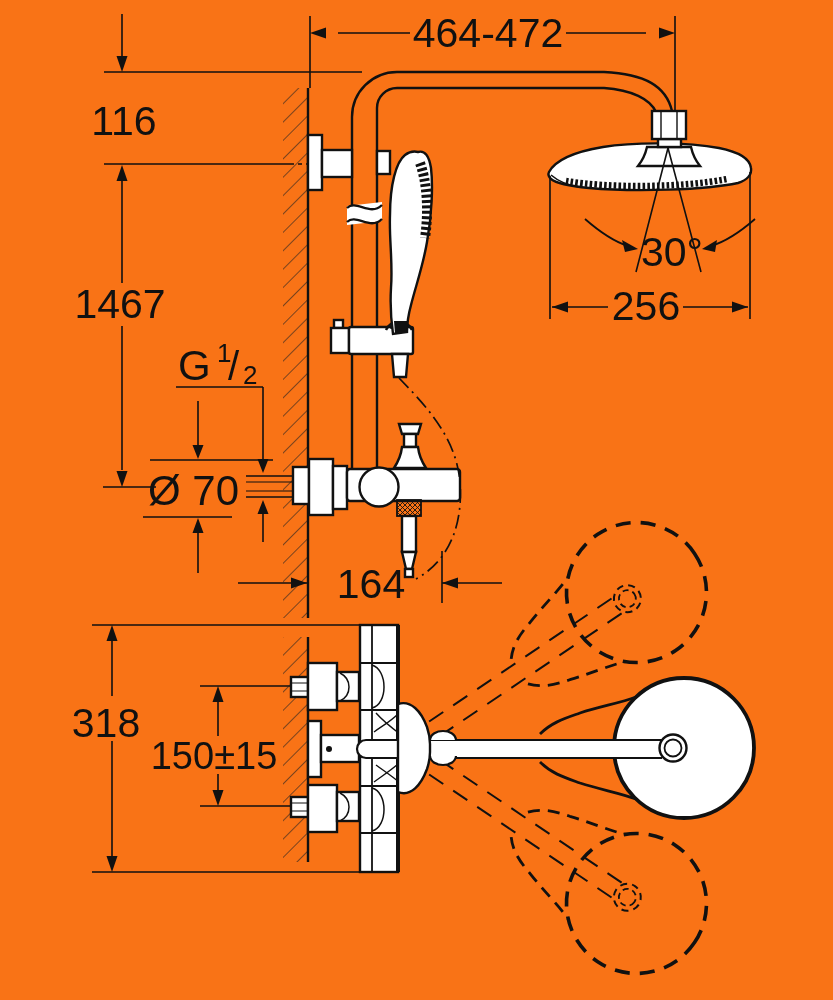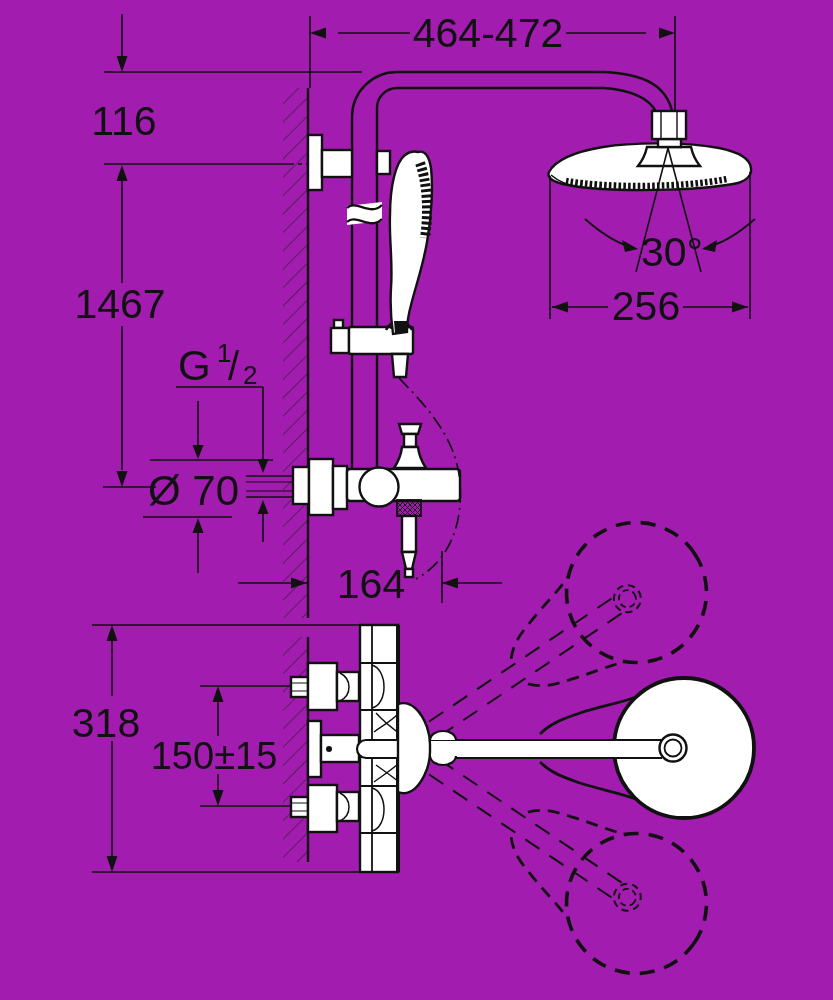--- a/index.html
+++ b/index.html
@@ -1,16 +1,16 @@
 <!DOCTYPE html>
 <html><head>
 <meta charset="utf-8">
 <style>
   html,body{margin:0;padding:0;background:#fff;}
-  .stage{position:relative;width:833px;height:1000px;background:#a21caf;overflow:hidden;}
+  .stage{position:relative;width:833px;height:1000px;background:#f97316;overflow:hidden;}
   svg{display:block;}
   svg text{font-family:"Liberation Sans","DejaVu Sans",sans-serif;fill:#111;}
   .dimtxt{font-size:41px;}
   .dimtxt-s{font-size:38px;}
   .ln{stroke:#111;stroke-width:1.6;fill:none;}
   .out{stroke:#111;stroke-width:2.4;fill:none;}
   .outf{stroke:#111;stroke-width:2.4;fill:#fff;}
   .arrow{fill:#111;stroke:none;}
 </style>
 </head>

